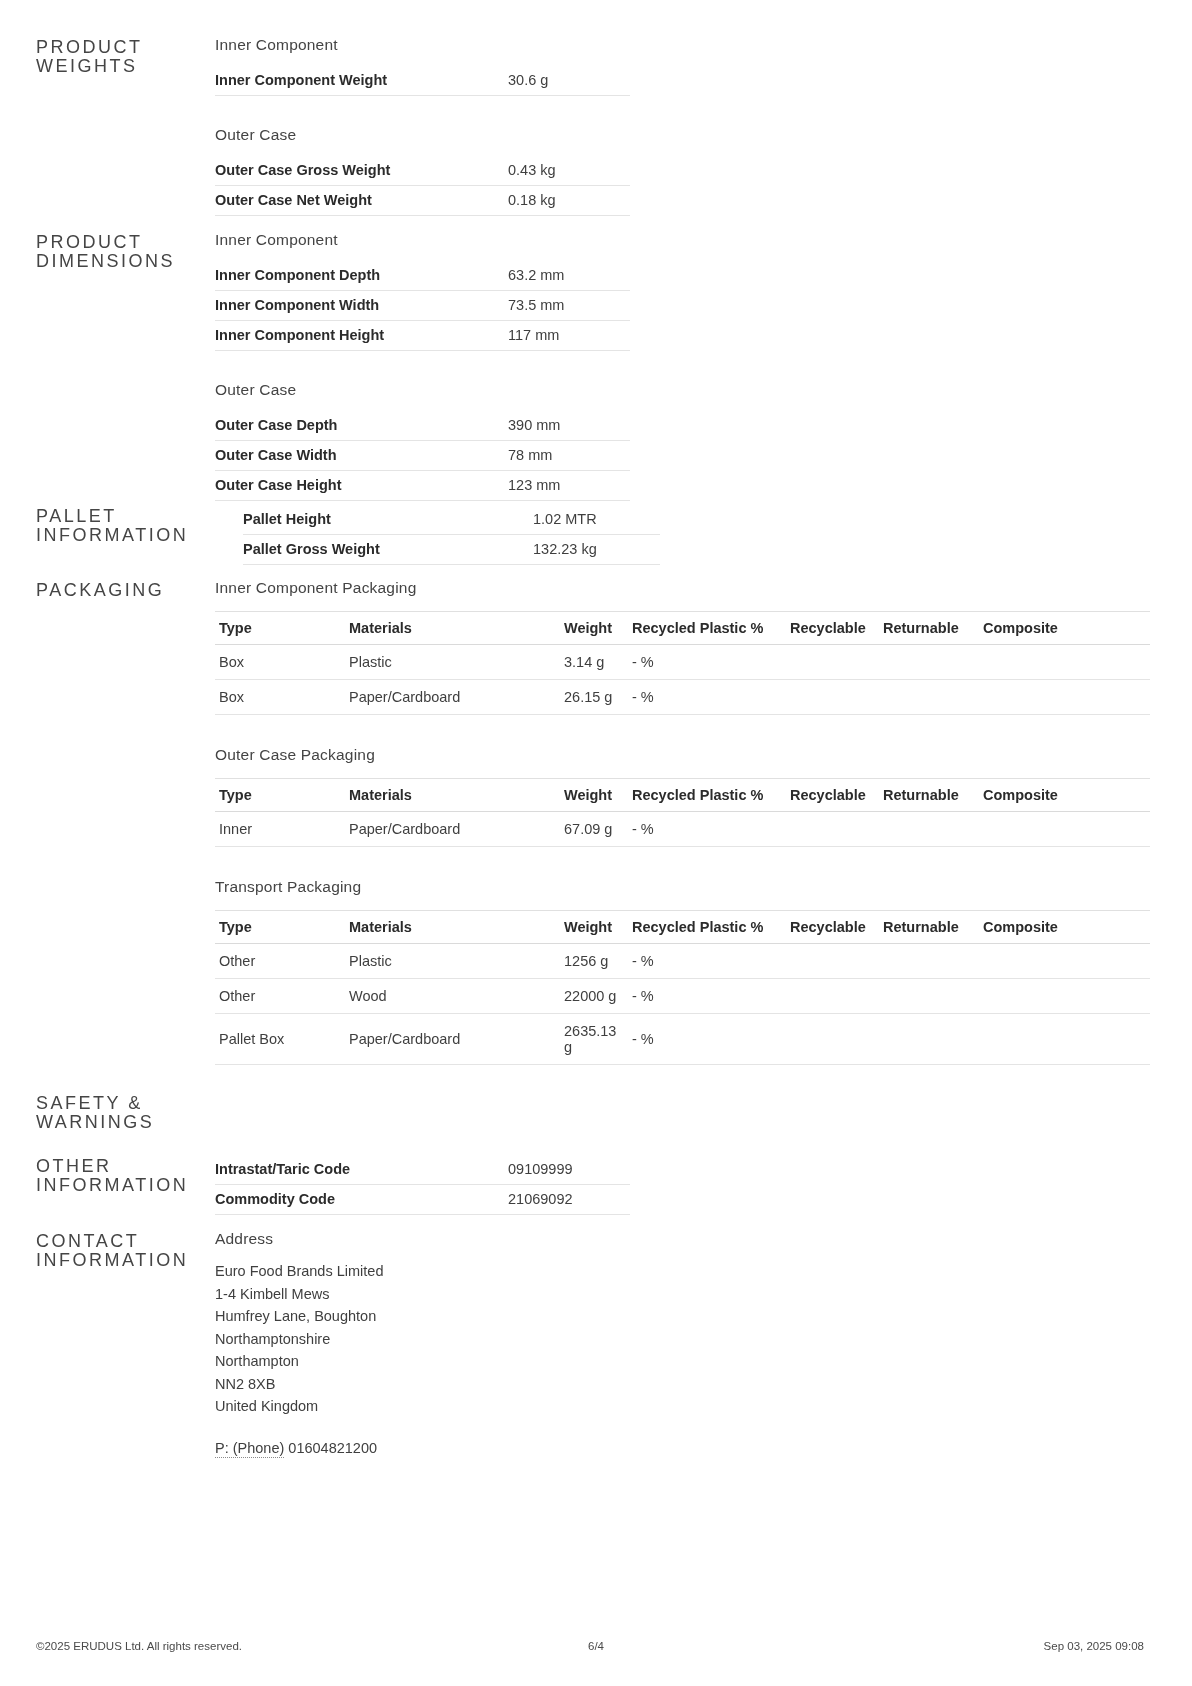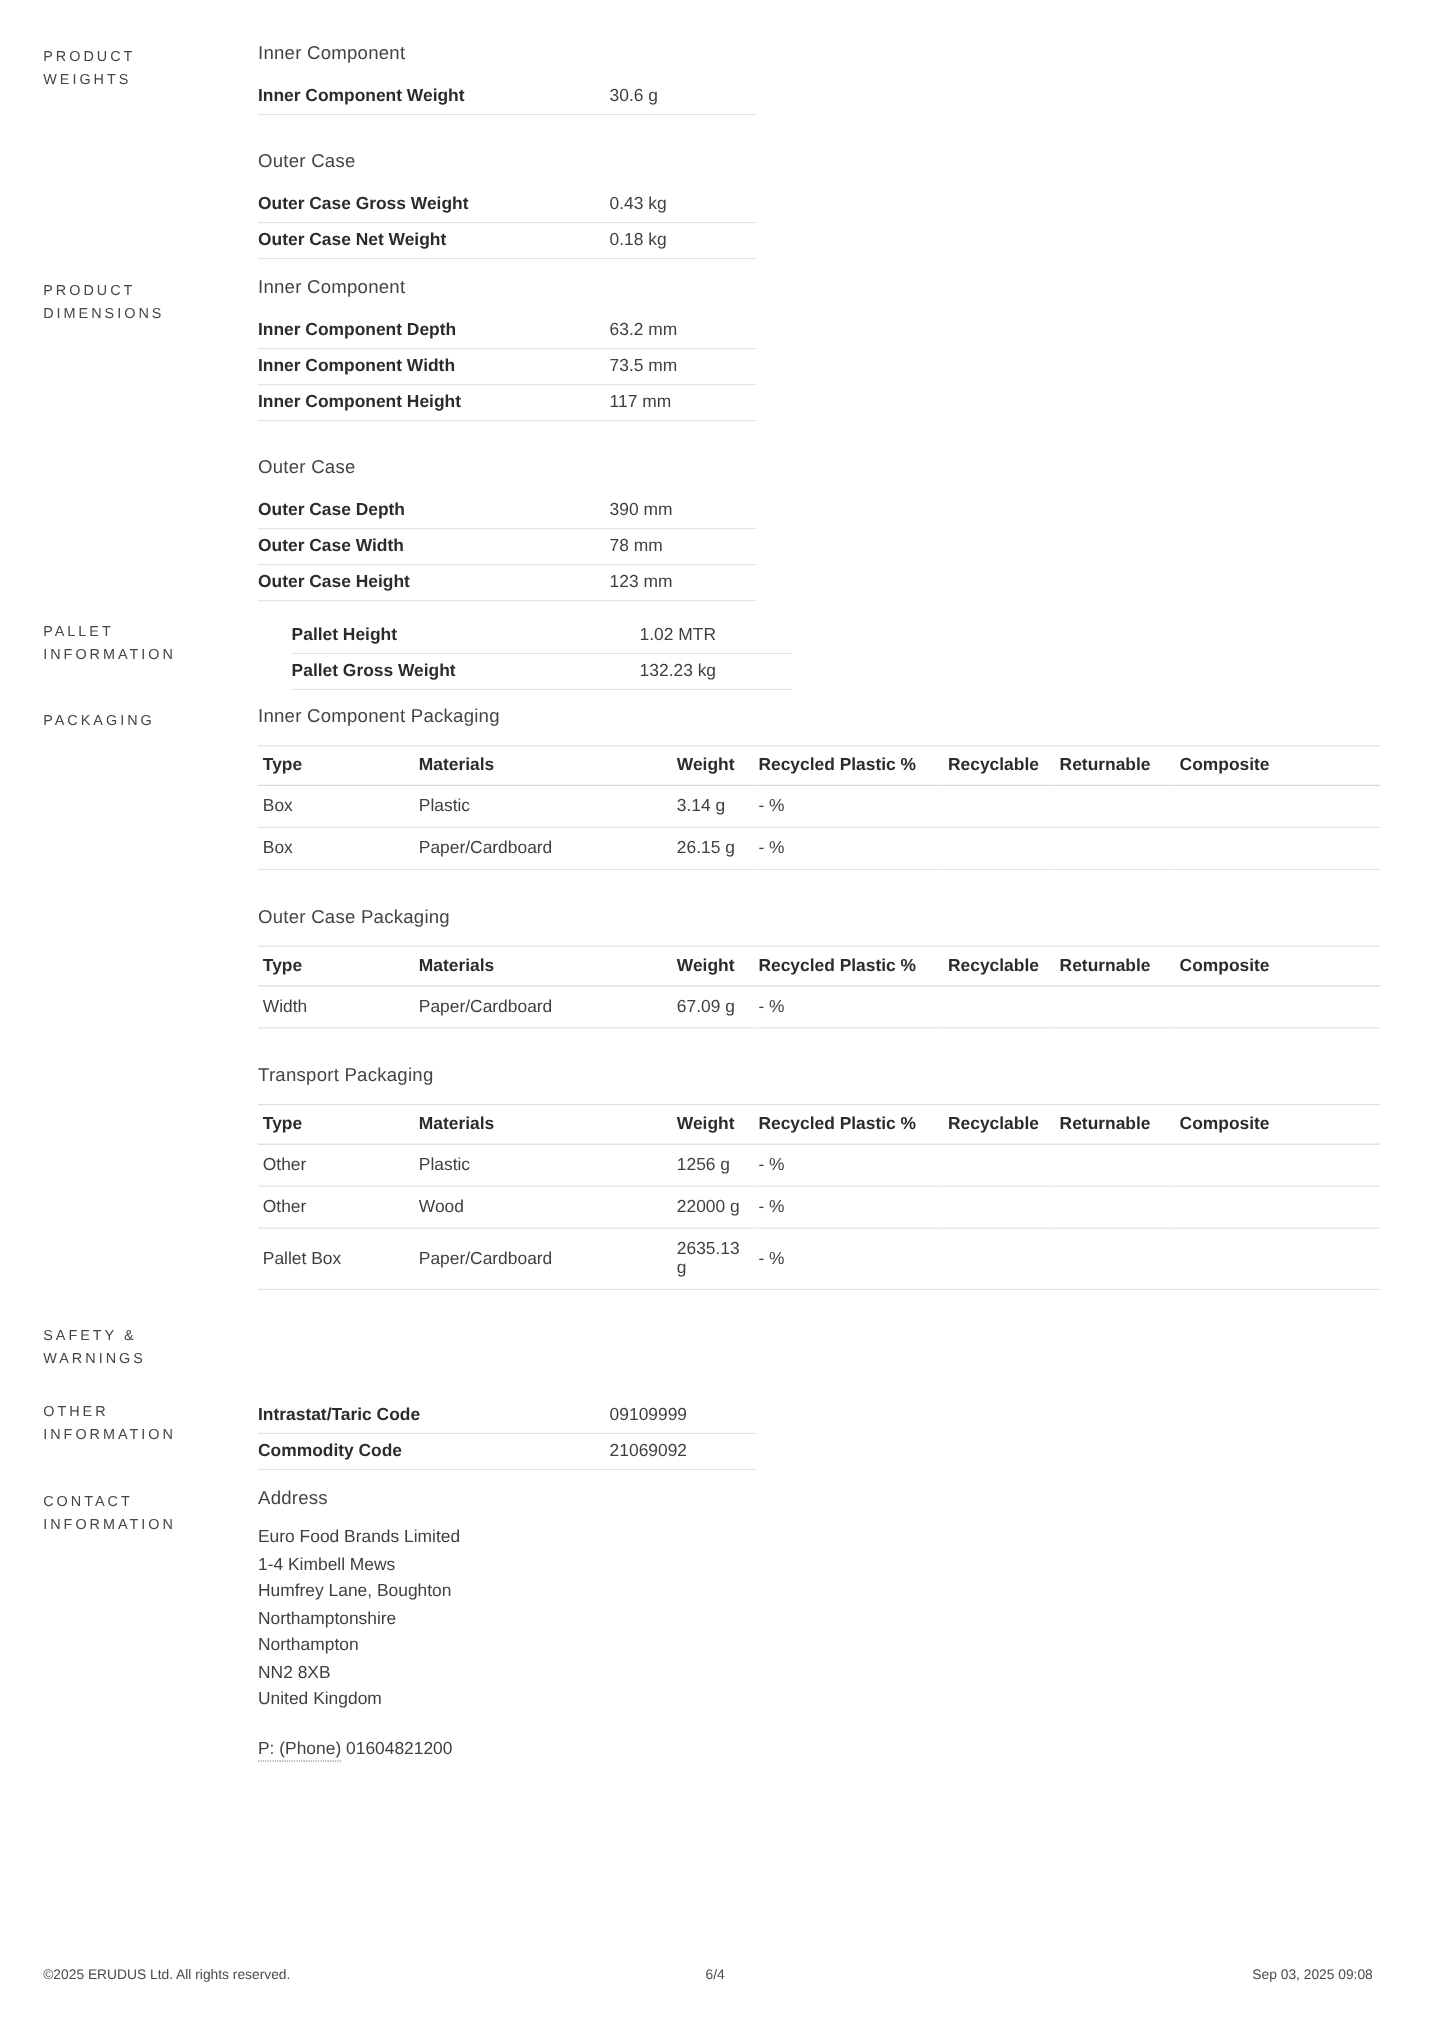--- a/index.html
+++ b/index.html
@@ -13,21 +13,21 @@
     background: #ffffff;
     overflow: hidden;
   }
   .content { padding-top: 36px; }
 
   .section { display: flex; align-items: flex-start; }
   .section-label {
     width: 215px;
     flex: 0 0 215px;
     padding: 2px 30px 0 36px;
-    font-size: 12px;
+    font-size: 18px;
     letter-spacing: 2.5px;
     line-height: 19px;
     color: #454545;
   }
   .section-body { flex: 1 1 auto; padding-right: 18px; }
 
   .group-title {
     font-size: 15.5px;
     font-weight: 400;
     color: #444444;
@@ -74,21 +74,21 @@
     color: #3f3f3f;
   }
   .pkg-table th:first-child, .pkg-table td:first-child { padding-left: 4px; }
 
   .pkg-block { margin-bottom: 31px; }
   .pkg-block:last-child { margin-bottom: 0; }
   .pkg-block .group-title { margin-bottom: 14px; }
 
   
   .sec-weights   { margin-bottom: 15px; }
-  .sec-dims      { margin-bottom: 14px; }
+  .sec-dims      { margin-bottom: 4px; }
   .sec-pallet    { margin-bottom: 14px; }
   .sec-packaging { margin-bottom: 27px; }
   .sec-safety    { margin-bottom: 13px; min-height: 50px; }
   .sec-other     { margin-bottom: 15px; }
 
   .group-block { margin-bottom: 18px; }
   .group-block:last-child { margin-bottom: 0; }
   .group-block + .group-block { margin-top: 30px; }
 
   
@@ -274,21 +274,21 @@
                 <th>Materials</th>
                 <th>Weight</th>
                 <th>Recycled Plastic %</th>
                 <th>Recyclable</th>
                 <th>Returnable</th>
                 <th>Composite</th>
               </tr>
             </thead>
             <tbody>
               <tr>
-                <td>Width</td>
+                <td>Inner</td>
                 <td>Paper/Cardboard</td>
                 <td>67.09 g</td>
                 <td>- %</td>
                 <td></td>
                 <td></td>
                 <td></td>
               </tr>
             </tbody>
           </table>
         </div>

